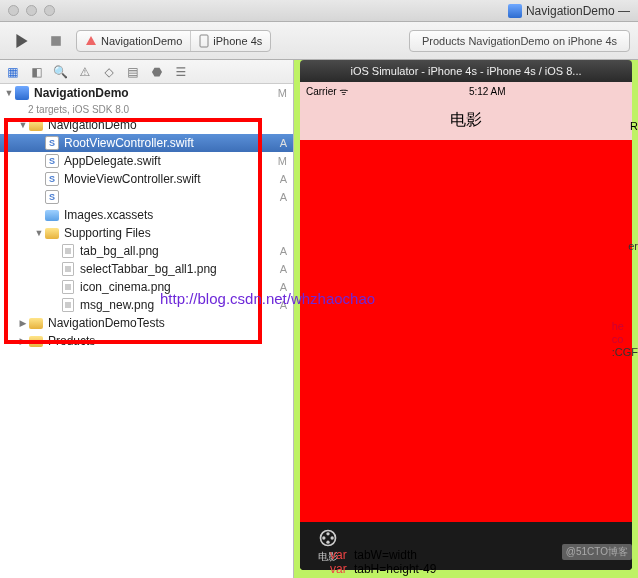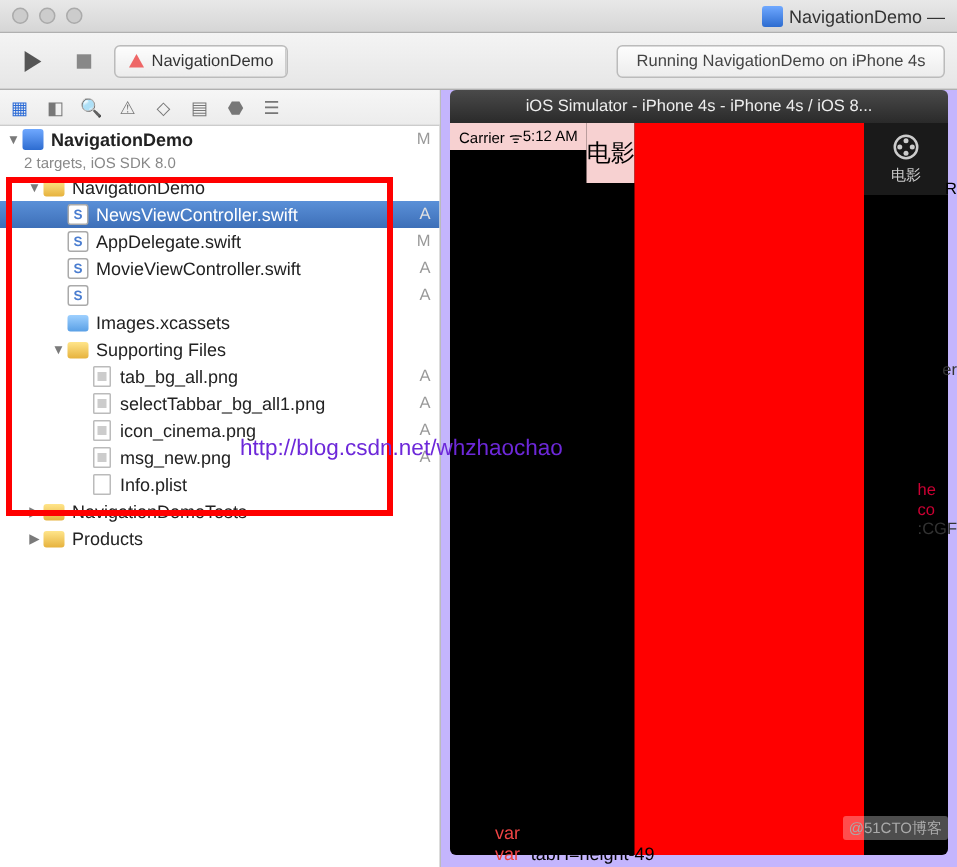--- a/index.html
+++ b/index.html
@@ -41,23 +41,23 @@
 .swift-ic { width: 14px; height: 14px; border: 1px solid #aaa; background: #fff; display: flex; align-items: center; justify-content: center; font-size: 9px; font-weight: bold; color: #4a7dd0; border-radius: 2px; }
 .asset-ic { width: 14px; height: 11px; background: linear-gradient(#9ed0ff,#5aa0e6); border-radius: 2px; }
 .png-ic { width: 12px; height: 14px; border: 1px solid #bbb; background: #fff; border-radius: 1px; position: relative; }
 .png-ic::after { content: ""; position: absolute; top: 3px; left: 2px; right: 2px; bottom: 3px; background: #ccc; }
 .plist-ic { width: 12px; height: 14px; border: 1px solid #bbb; background: #fff; border-radius: 1px; }
 .proj-ic { width: 14px; height: 14px; background: linear-gradient(#6fa8ff,#2d6cd0); border-radius: 2px; }
 
 .redbox { position: absolute; border: 4px solid #f00; pointer-events: none; }
 
 
-.right { flex: 1; position: relative; background: #c4b5fd; }
+.right { flex: 1; position: relative; background: #bef264; }
 .sim-title { position: absolute; left: 6px; top: 0; right: 6px; height: 22px; background: linear-gradient(#4a4a4a,#2a2a2a); border-radius: 4px 4px 0 0; display: flex; align-items: center; justify-content: center; color: #eee; font-size: 11px; }
-.sim-body { position: absolute; left: 6px; top: 22px; right: 6px; bottom: 8px; background: #000; border-radius: 0 0 4px 4px; display: flex; flex-direction: row; overflow: hidden; }
+.sim-body { position: absolute; left: 6px; top: 22px; right: 6px; bottom: 8px; background: #000; border-radius: 0 0 4px 4px; display: flex; flex-direction: column; overflow: hidden; }
 .phone-status { height: 18px; background: #f7d1d1; display: flex; align-items: center; justify-content: space-between; padding: 0 6px; font-size: 10px; color: #000; }
 .phone-nav { height: 40px; background: #f7d1d1; display: flex; align-items: center; justify-content: center; color: #000; font-size: 16px; }
 .phone-content { flex: 1; background: #ff0000; }
 .tabbar { height: 48px; background: #1a1a1a; display: flex; }
 .tabbar .tab { width: 56px; display: flex; flex-direction: column; align-items: center; justify-content: center; color: #ccc; font-size: 10px; gap: 2px; }
 .tabbar .tab svg { width: 20px; height: 20px; }
 
 .code-frag { position: absolute; right: 0; top: 60px; font-family: Menlo, monospace; font-size: 11px; color: #333; text-align: left; }
 .code-frag .he { color: #c03; text-align: center; }
 .code-frag .co { color: #c03; }
@@ -95,23 +95,29 @@
       </svg>
   </div>
   <div class="scheme">
     <div class="seg">
       <svg width="12" height="12">
           <path d="M6 1 L11 10 L1 10 Z" fill="#e66"></path>
         </svg>
       <span>NavigationDemo</span>
     </div>
     <div class="sep"></div>
+    <div class="seg">
+      <svg width="10" height="14">
+          <rect x="1" y="1" width="8" height="12" rx="1" fill="none" stroke="#888"></rect>
+        </svg>
+      <span>iPhone 4s</span>
+    </div>
   </div>
   <div class="status-pill">
-    <span>Running NavigationDemo on iPhone 4s</span>
+    <span>Products NavigationDemo on iPhone 4s</span>
   </div>
 </div>
 
 <div class="main">
 
   <div class="nav">
     <div class="nav-tabs">
       <span class="active">▦</span>
       <span>◧</span>
       <span>🔍</span>
@@ -126,36 +132,36 @@
       <div class="row indent-0">
         <span class="disc">▼</span>
         <span class="icon">
             <span class="proj-ic"></span>
           </span>
         <span style="display:flex;flex-direction:column;line-height:1">
           <b style="font-size:12px">NavigationDemo</b>
         </span>
         <span class="badge">M</span>
       </div>
-      <div class="row indent-0" style="height:14px;color:#888;font-size:10px;padding-left:16px">2 targets, iOS SDK 8.0</div>
+      <div class="row indent-0" style="height:14px;color:#888;font-size:10px;padding-left:28px">2 targets, iOS SDK 8.0</div>
       <div id="tree-items">
           <div class="row indent-1">
             <span class="disc">▼</span>
             <span class="icon">
               <span class="folder yellow"></span>
             </span>
             <span>NavigationDemo</span>
             <span class="badge"></span>
           </div>
           <div class="row indent-2 selected">
             <span class="disc"></span>
             <span class="icon">
               <span class="swift-ic">S</span>
             </span>
-            <span>NewsViewController.swift</span>
+            <span>RootViewController.swift</span>
             <span class="badge">A</span>
           </div>
           <div class="row indent-2">
             <span class="disc"></span>
             <span class="icon">
               <span class="swift-ic">S</span>
             </span>
             <span>AppDelegate.swift</span>
             <span class="badge">M</span>
           </div>
@@ -214,28 +220,20 @@
             <span>icon_cinema.png</span>
             <span class="badge">A</span>
           </div>
           <div class="row indent-3">
             <span class="disc"></span>
             <span class="icon">
               <span class="png-ic"></span>
             </span>
             <span>msg_new.png</span>
             <span class="badge">A</span>
-          </div>
-          <div class="row indent-3">
-            <span class="disc"></span>
-            <span class="icon">
-              <span class="plist-ic"></span>
-            </span>
-            <span>Info.plist</span>
-            <span class="badge"></span>
           </div>
           <div class="row indent-1">
             <span class="disc">▶</span>
             <span class="icon">
               <span class="folder yellow"></span>
             </span>
             <span>NavigationDemoTests</span>
             <span class="badge"></span>
           </div>
           <div class="row indent-1">

